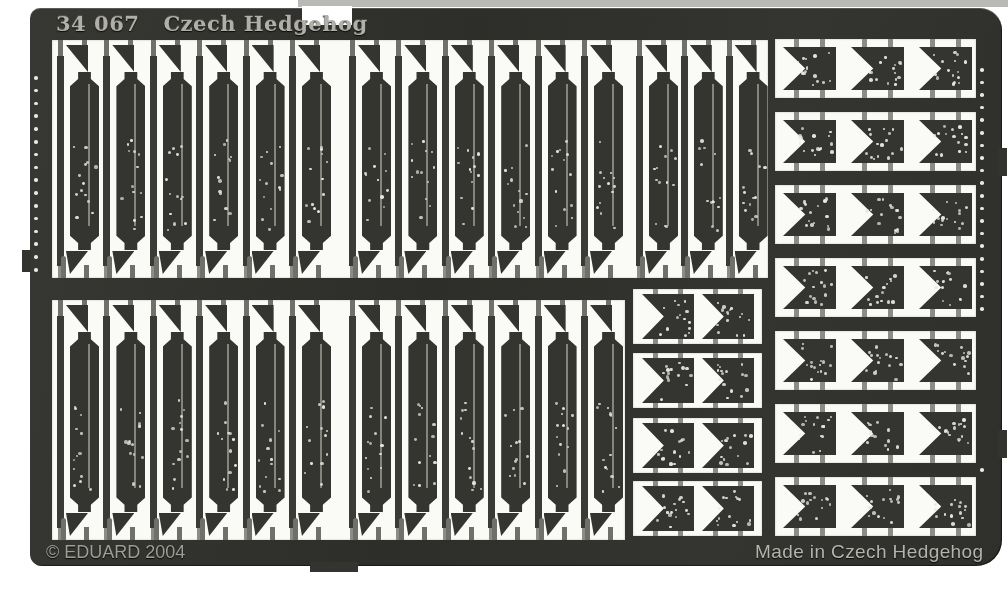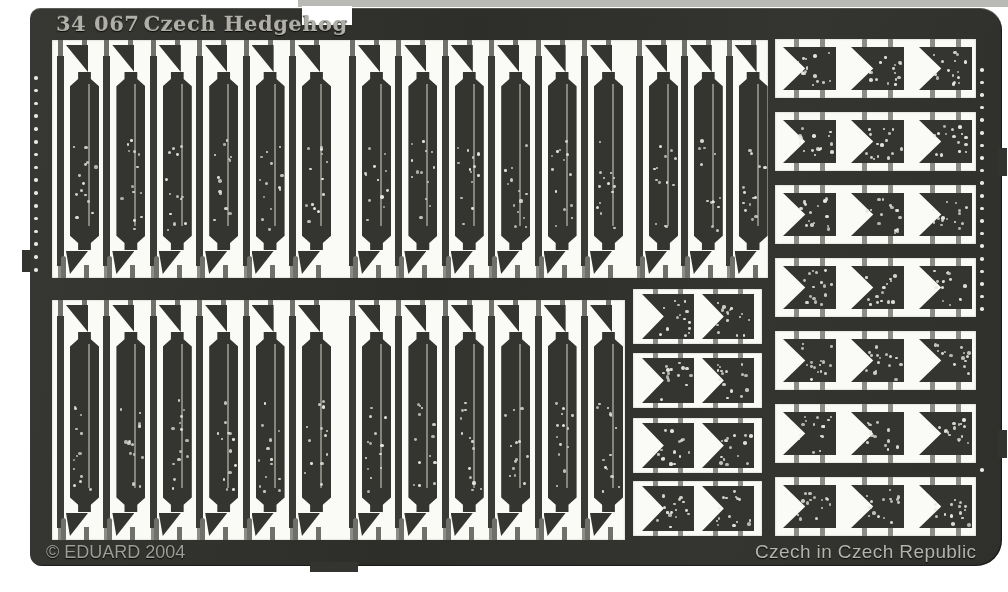--- a/index.html
+++ b/index.html
@@ -24,21 +24,21 @@
   .p-tab{position:absolute;background:#8c8c86;}
   .fold{position:absolute;background:#9a9a90;opacity:.8;}
   .dot{position:absolute;background:#e8e8e2;border-radius:50%;z-index:3;}
   
   .etch-serif{position:absolute;font-family:"DejaVu Serif",serif;font-weight:bold;
               color:#b0b0a8;text-shadow:0 1px 1px #0a0a08,0 -1px 0 rgba(255,255,255,.14);
               white-space:nowrap;z-index:5;}
   .etch-sans{position:absolute;font-family:"Liberation Sans",sans-serif;
              text-shadow:0 1px 1px #0a0a08;white-space:nowrap;z-index:5;}
   #title{left:56px;top:11px;font-size:21px;letter-spacing:.5px;}
-  #title .name{margin-left:4px;}
+  #title .name{margin-left:24px;}
   #brand{left:876px;top:7px;font-size:25px;letter-spacing:1px;color:#92928b;}
   #copyright{left:46px;top:542px;font-size:18px;color:#9e9e98;}
   #origin{left:755px;top:541px;font-size:19px;letter-spacing:.4px;color:#b4b4ae;}
 </style>
 </head>
 <body>
 
 <div id="stage">
   <div id="scan-band"></div>
 
@@ -1278,21 +1278,21 @@
         <div class="dot" style="left: 175.265px; top: 26.2982px; width: 2.76134px; height: 2.76134px; opacity: 0.825361;"></div>
         <div class="dot" style="left: 183.397px; top: 28.3044px; width: 2.3885px; height: 2.3885px; opacity: 0.735719;"></div>
         <div class="dot" style="left: 186.248px; top: 39.9882px; width: 2.34235px; height: 2.34235px; opacity: 0.860825;"></div>
       </div>
     </div>
 
   <div id="title" class="etch-serif">
     <span>34 067</span><span class="name">Czech Hedgehog</span>
   </div>
   <div id="copyright" class="etch-sans">© EDUARD 2004</div>
-  <div id="origin" class="etch-sans">Czech in Czech Republic</div>
+  <div id="origin" class="etch-sans">Made in Czech Hedgehog</div>
 <div class="dot" style="left: 34px; top: 76px; width: 3.5px; height: 3.5px;"></div>
     <div class="dot" style="left: 34px; top: 88.8px; width: 3.5px; height: 3.5px;"></div>
     <div class="dot" style="left: 34px; top: 101.6px; width: 3.5px; height: 3.5px;"></div>
     <div class="dot" style="left: 34px; top: 114.4px; width: 3.5px; height: 3.5px;"></div>
     <div class="dot" style="left: 34px; top: 127.2px; width: 3.5px; height: 3.5px;"></div>
     <div class="dot" style="left: 34px; top: 140px; width: 3.5px; height: 3.5px;"></div>
     <div class="dot" style="left: 34px; top: 152.8px; width: 3.5px; height: 3.5px;"></div>
     <div class="dot" style="left: 34px; top: 165.6px; width: 3.5px; height: 3.5px;"></div>
     <div class="dot" style="left: 34px; top: 178.4px; width: 3.5px; height: 3.5px;"></div>
     <div class="dot" style="left: 34px; top: 191.2px; width: 3.5px; height: 3.5px;"></div>

